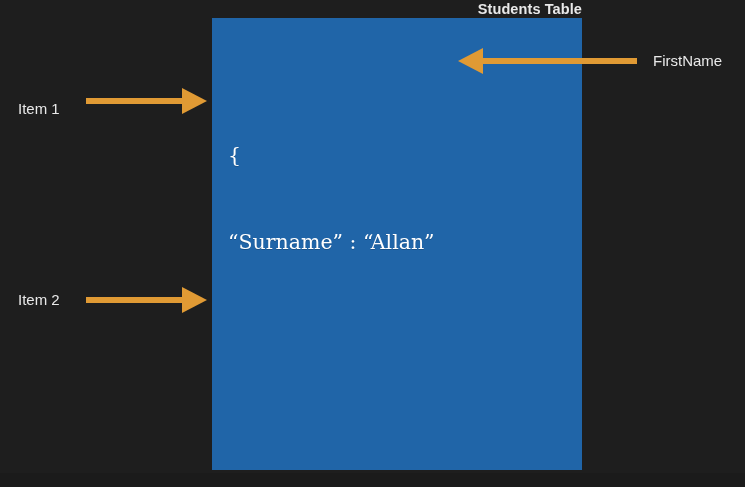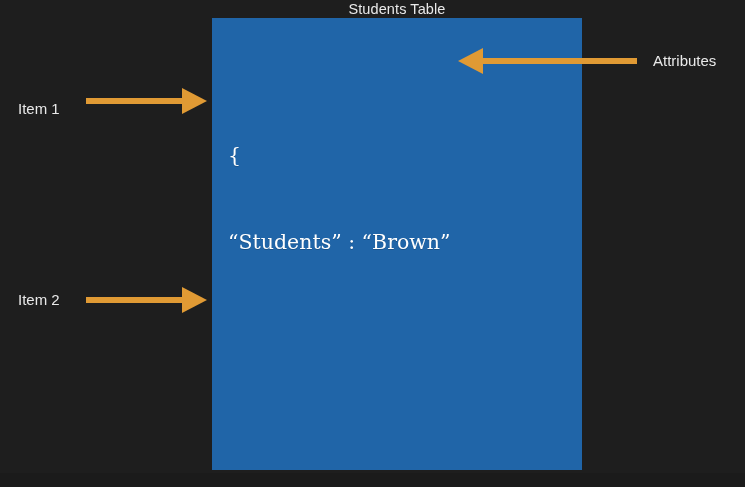--- a/index.html
+++ b/index.html
@@ -29,26 +29,27 @@
   }
 
   
   #title {
     position: absolute;
     left: 212px;
     top: 0px;
     width: 370px;
     height: 18px;
     line-height: 18px;
-    text-align: center;
+    text-align: right;
     color: #e9e9e9;
     font-size: 14.5px;
     font-family: "Liberation Sans", sans-serif;
     letter-spacing: 0.1px;
     white-space: nowrap;
+    font-weight: bold;
   }
 
   
   #table-panel {
     position: absolute;
     left: 212px;
     top: 18px;
     width: 370px;
     height: 452px;
     background: #2065a8;
@@ -114,21 +115,21 @@
 
   <div id="bottom-band"></div>
 
   <div id="title">Students Table</div>
 
   <div id="table-panel">
     <div id="json-block">
 
       
       <div class="json-line">{</div>
-      <div class="json-line">“Students” : “Brown”</div>
+      <div class="json-line">“Surname” : “Allan”</div>
       
       
 
       
       
 
       
       
       
       
@@ -145,15 +146,15 @@
   <div class="annot-label" style="left:18px; top:100px;">Item 1</div>
   <div class="arrow-shaft" style="left:86px; top:98px; width:98px;"></div>
   <div class="arrow-head right" style="left:182px; top:88px;"></div>
 
   <div class="annot-label" style="left:18px; top:291px;">Item 2</div>
   <div class="arrow-shaft" style="left:86px; top:297px; width:98px;"></div>
   <div class="arrow-head right" style="left:182px; top:287px;"></div>
 
   <div class="arrow-shaft" style="left:482px; top:58px; width:155px;"></div>
   <div class="arrow-head left" style="left:458px; top:48px;"></div>
-  <div class="annot-label" style="left:653px; top:52px;">Attributes</div>
+  <div class="annot-label" style="left:653px; top:52px;">FirstName</div>
 
 </div>
 
 </body></html>

